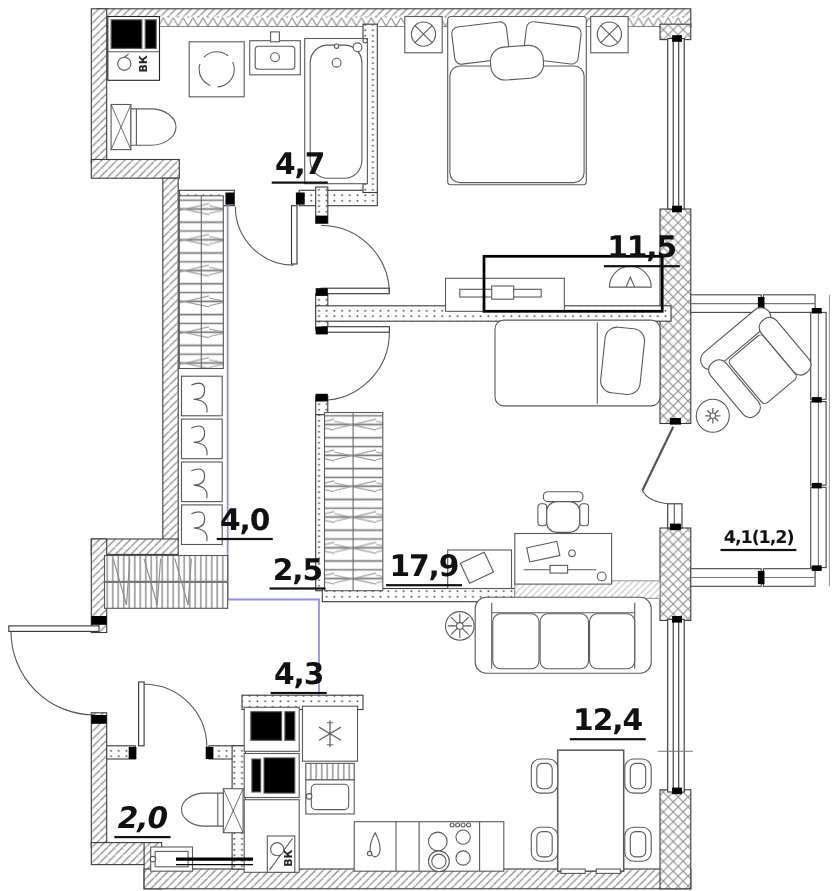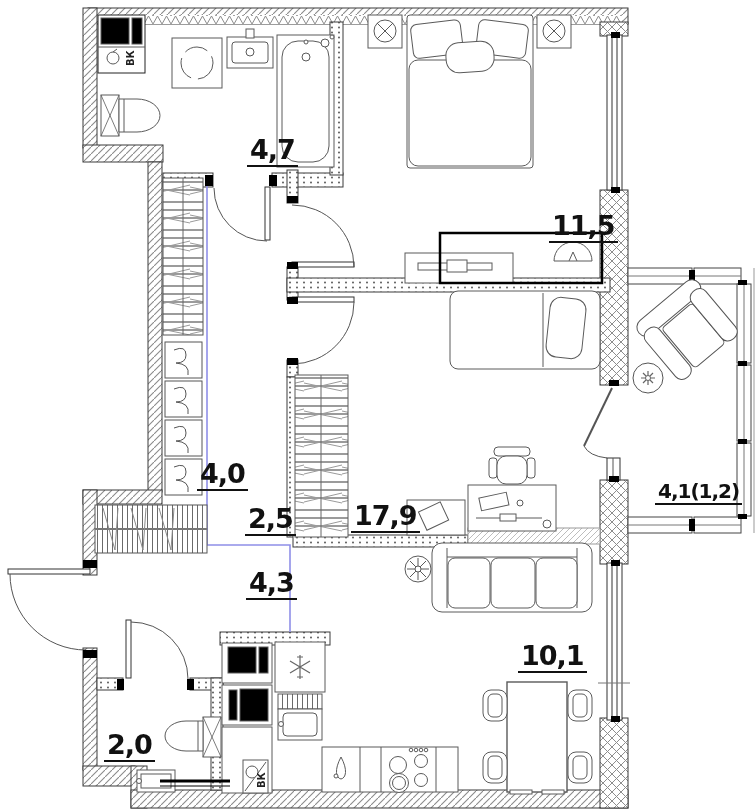--- a/index.html
+++ b/index.html
@@ -2,21 +2,21 @@
 <html><head>
 <meta charset="utf-8">
 <style>
   html,body{margin:0;padding:0;background:#ffffff;}
   #plan{position:relative;width:756px;height:810px;background:#fff;overflow:hidden;
         font-family:"DejaVu Sans", sans-serif;}
   #plan svg{position:absolute;left:0;top:0;}
   .rl{position:absolute;font-weight:700;color:#111;font-size:27px;line-height:1;
       border-bottom:2px solid #111;padding:0 3px 2px 3px;letter-spacing:-1px;
       font-family:"DejaVu Sans", sans-serif;}
-  .rl.small{font-size:20px;text-align:right;}
+  .rl.small{font-size:16px;text-align:right;}
 </style>
 </head>
 <body>
 
 <div id="plan">
 <svg width="756" height="810" viewBox="0 0 756 810">
   <defs>
     <pattern id="hatch" width="7" height="7" patternUnits="userSpaceOnUse">
       <rect width="7" height="7" fill="#fff"></rect>
       <path d="M-1,8 L8,-1" stroke="#8a8a8a" stroke-width="1.1"></path>
@@ -410,16 +410,16 @@
   <text x="134" y="66" transform="rotate(-90 134 66)" font-size="10" font-weight="bold" fill="#222" font-family="DejaVu Sans, sans-serif">ВК</text>
   <text x="265" y="788" transform="rotate(-90 265 788)" font-size="10" font-weight="bold" fill="#222" font-family="DejaVu Sans, sans-serif">ВК</text>
 </svg>
 
   <div class="rl" style="left:247px;top:136px;">4,7</div>
   <div class="rl" style="left:549px;top:196px;margin-top:16px;">11,5</div>
   <div class="rl" style="left:197px;top:460px;">4,0</div>
   <div class="rl" style="left:245px;top:505px;">2,5</div>
   <div class="rl" style="left:351px;top:502px;">17,9</div>
   <div class="rl small" style="left:655px;top:481px;">4,1(1,2)</div>
-  <div class="rl" style="left:246px;top:569px;text-align:center;">4,3</div>
-  <div class="rl" style="left:104px;top:731px;">2,0</div>
-  <div class="rl" style="left:518px;top:642px;">10,1</div>
+  <div class="rl" style="left:246px;top:600px;text-align:center;">4,3</div>
+  <div class="rl" style="left:104px;top:731px;font-style:italic;">2,0</div>
+  <div class="rl" style="left:518px;top:642px;">12,4</div>
 </div>
 
 </body></html>

